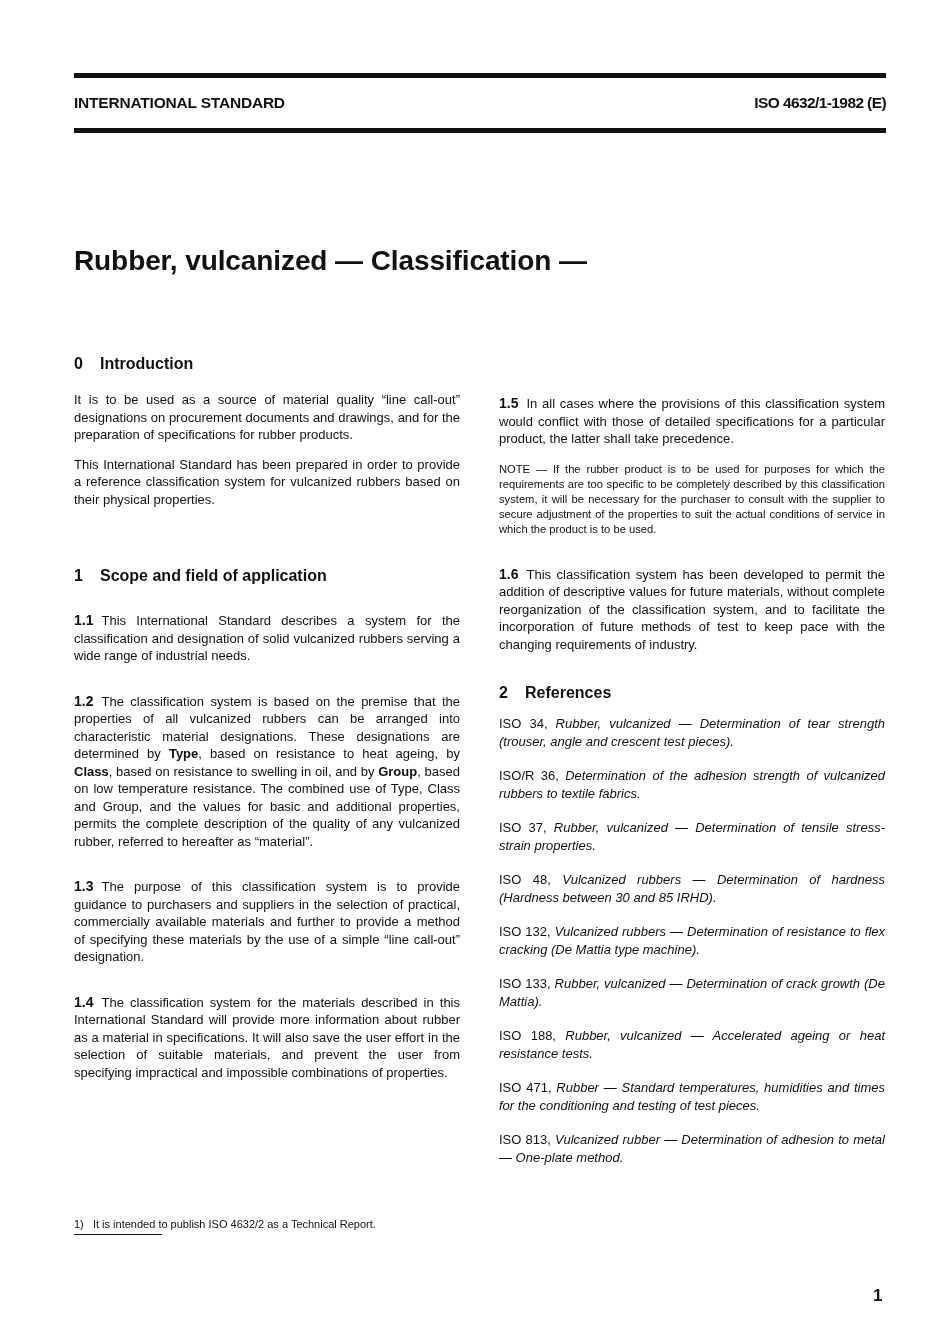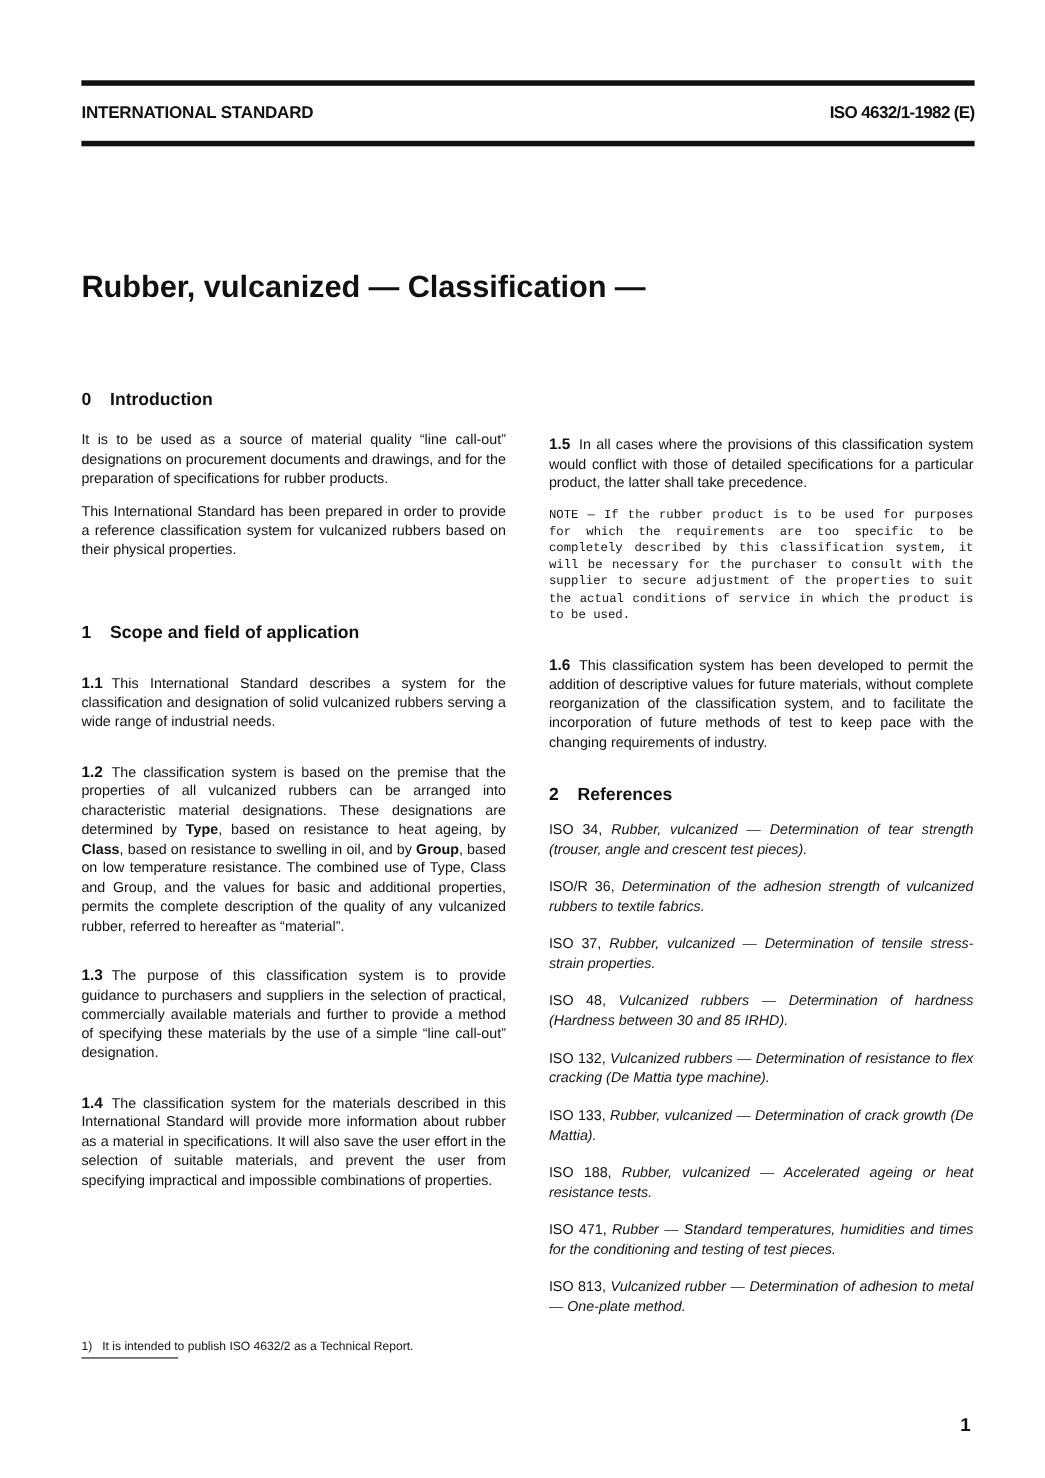--- a/index.html
+++ b/index.html
@@ -13,21 +13,21 @@
     .hdr-left { position: absolute; left: 74px; top: 94px; font-size: 15.5px; font-weight: bold; letter-spacing: -0.2px; }
     .hdr-right { position: absolute; right: 64px; top: 94px; font-size: 15.5px; font-weight: bold; letter-spacing: -0.6px; }
     .title { position: absolute; left: 74px; top: 244px; font-size: 28px; font-weight: bold; line-height: 33px; letter-spacing: -0.1px; }
     .col { position: absolute; width: 386px; font-size: 13px; line-height: 17.5px; }
     .col.left { left: 74px; top: 354px; }
     .col.right { left: 499px; top: 378px; margin-top: 17px; }
     h2 { font-size: 16px; font-weight: bold; margin: 0; line-height: 20px; }
     h2 .num { display: inline-block; width: 26px; }
     p { margin: 0; text-align: justify; }
     .secnum { font-weight: bold; font-size: 14px; margin-right: 8px; }
-    .note { font-size: 11.2px; line-height: 15.2px; text-align: justify; font-family: Liberation Mono, monospace; }
+    .note { font-size: 11.2px; line-height: 15.2px; text-align: justify; }
     .ref { margin: 0; text-align: justify; }
     .ref .t { font-style: italic; }
     sup { font-size: 8px; }
     .fn-rule { position: absolute; left: 74px; top: 1234px; width: 88px; height: 1px; background: #111; }
     .footnote { position: absolute; left: 74px; top: 1218px; font-size: 11px; }
     .pagenum { position: absolute; left: 873px; top: 1286px; font-size: 17px; font-weight: bold; }
   </style>
 </head>
 <body>
 

